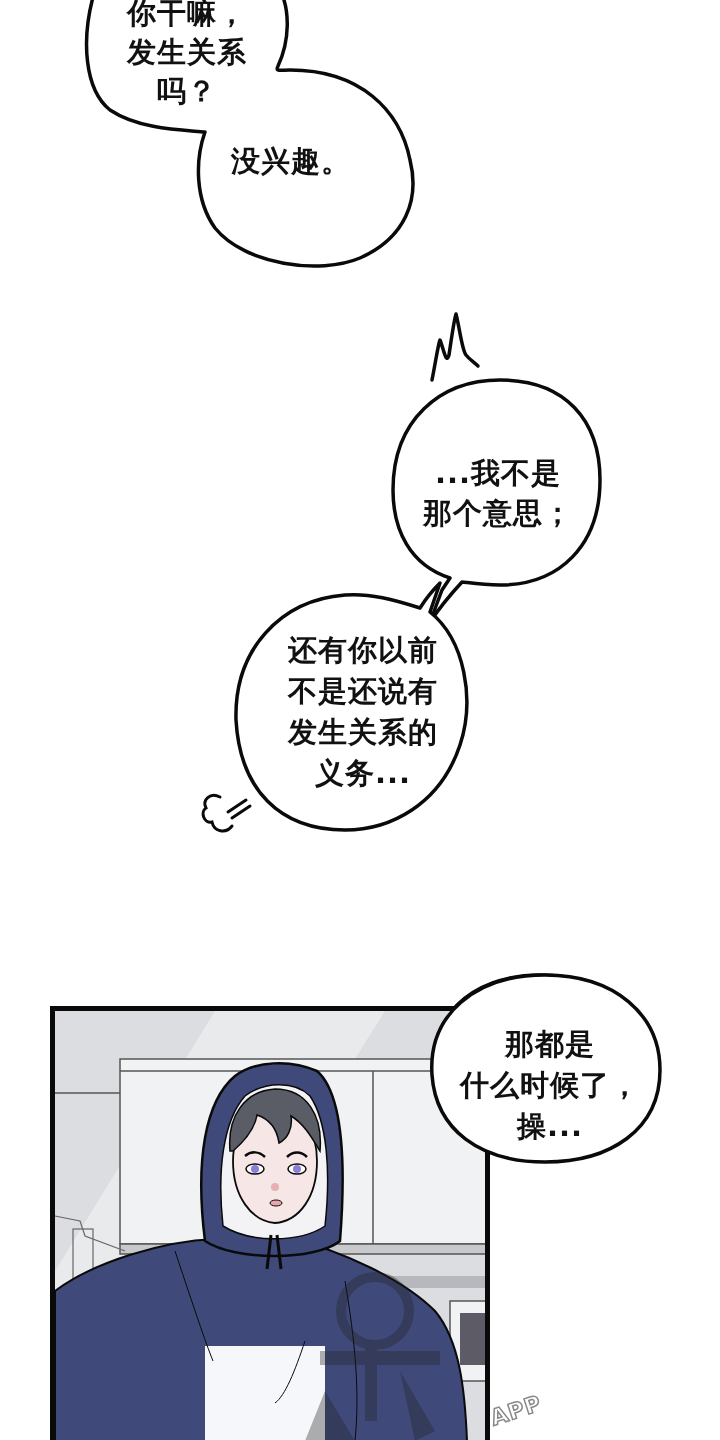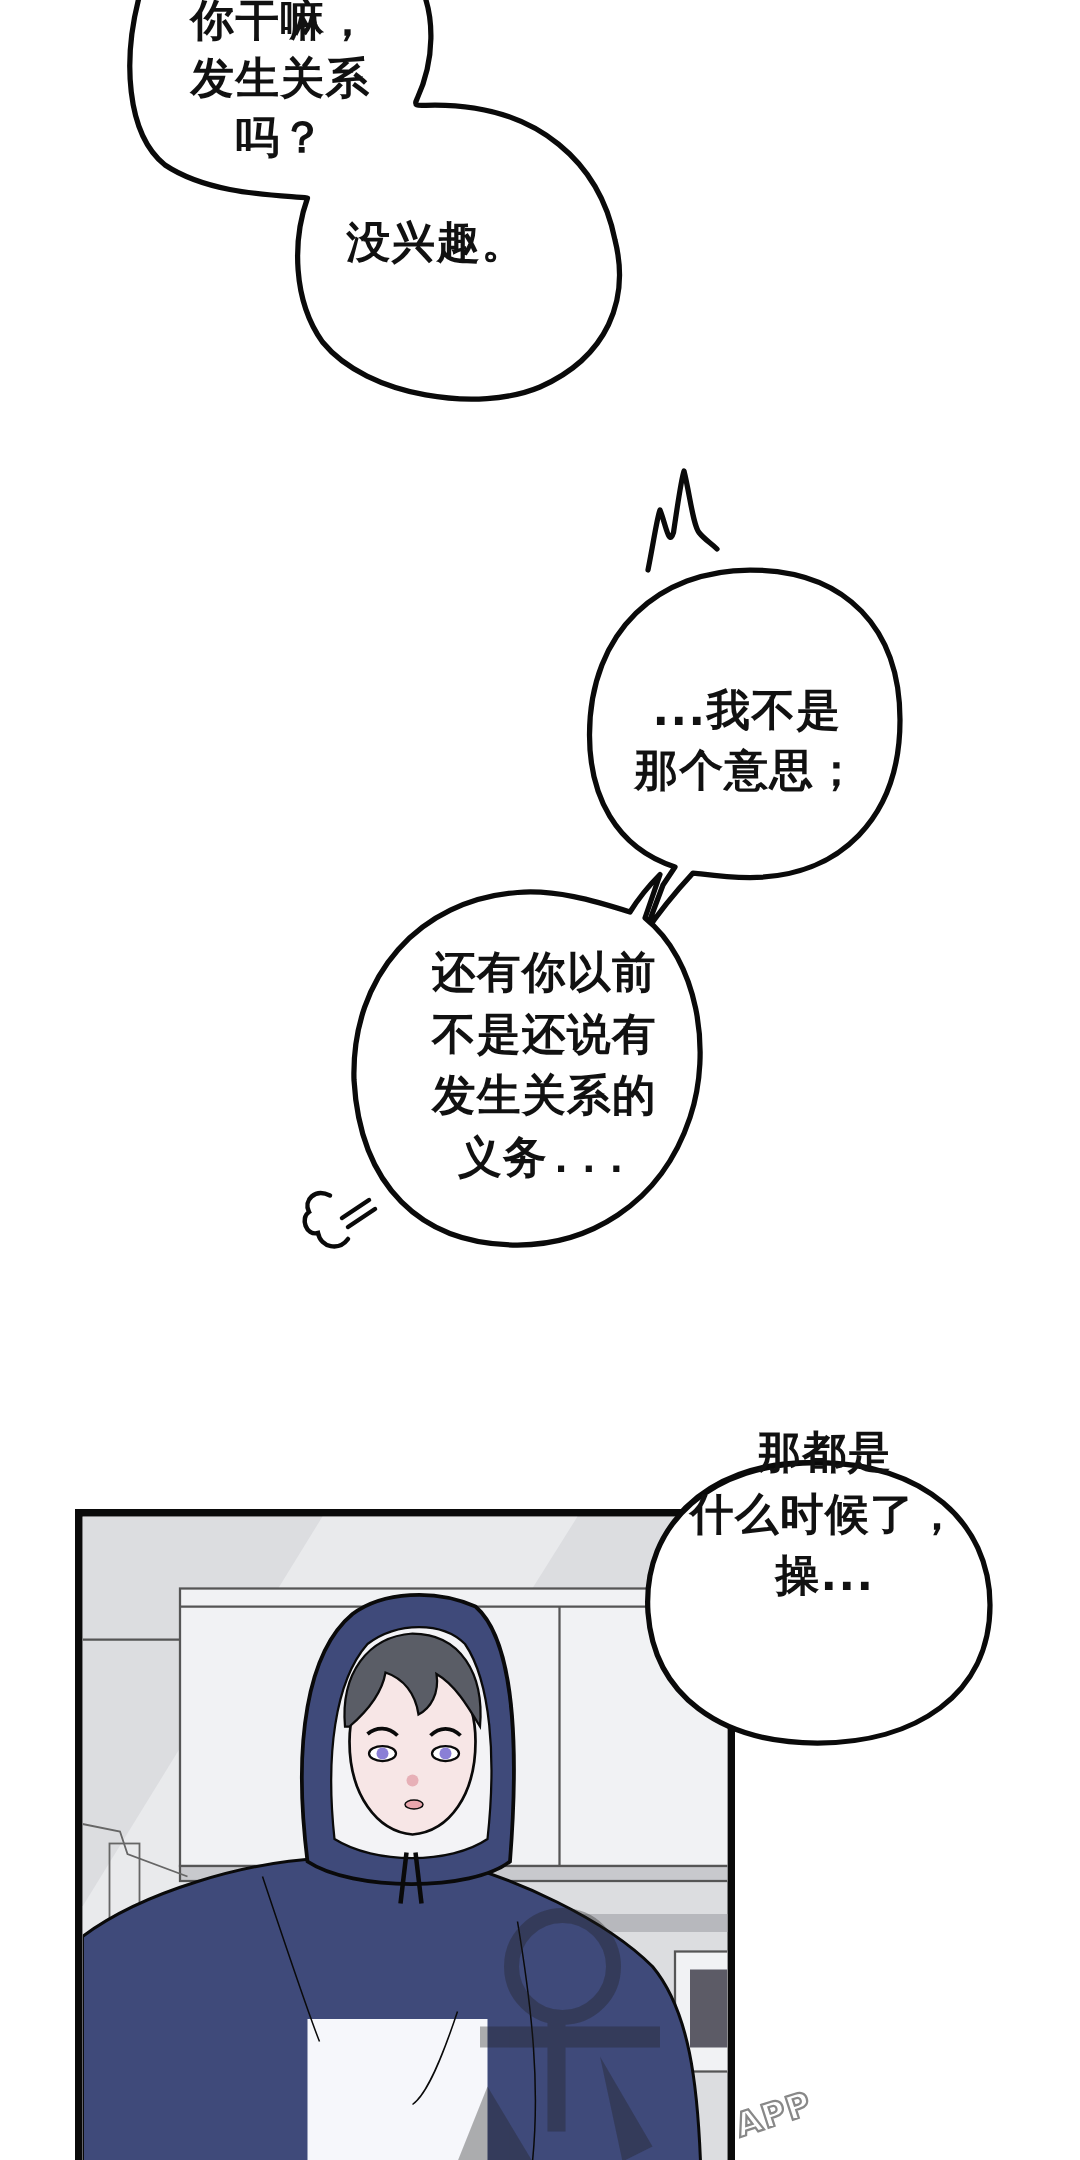--- a/index.html
+++ b/index.html
@@ -10,22 +10,22 @@
   }
   .layer { position: absolute; left: 0; top: 0; width: 720px; height: 1440px; }
   .bubble-text {
     position: absolute; color: #111; font-weight: bold;
     font-size: 29px; line-height: 39px; text-align: center; white-space: pre;
     letter-spacing: 1px;
   }
   #t1 { left: 112px; top: -6px; width: 150px; }
   #t2 { left: 216px; top: 142px; width: 150px; }
   #t3 { left: 408px; top: 440px; width: 180px; line-height: 40px; margin-top: 13px; }
-  #t4 { left: 268px; top: 630px; width: 190px; line-height: 41px; font-family: Liberation Mono, monospace; }
-  #t5 { left: 460px; top: 948px; width: 180px; line-height: 41px; }
+  #t4 { left: 268px; top: 630px; width: 190px; line-height: 41px; }
+  #t5 { left: 460px; top: 1024px; width: 180px; line-height: 41px; }
   .panel {
     position: absolute; left: 50px; top: 1006px; width: 440px; height: 440px;
     border: 5px solid #0a0a0a; box-sizing: border-box; overflow: hidden;
     background: #dcdde0;
   }
   .watermark {
     position: absolute; left: 490px; top: 1398px; color: #fff;
     font-size: 22px; font-weight: bold; transform: rotate(-18deg);
     -webkit-text-stroke: 1.5px #888; letter-spacing: 1px;
   }

